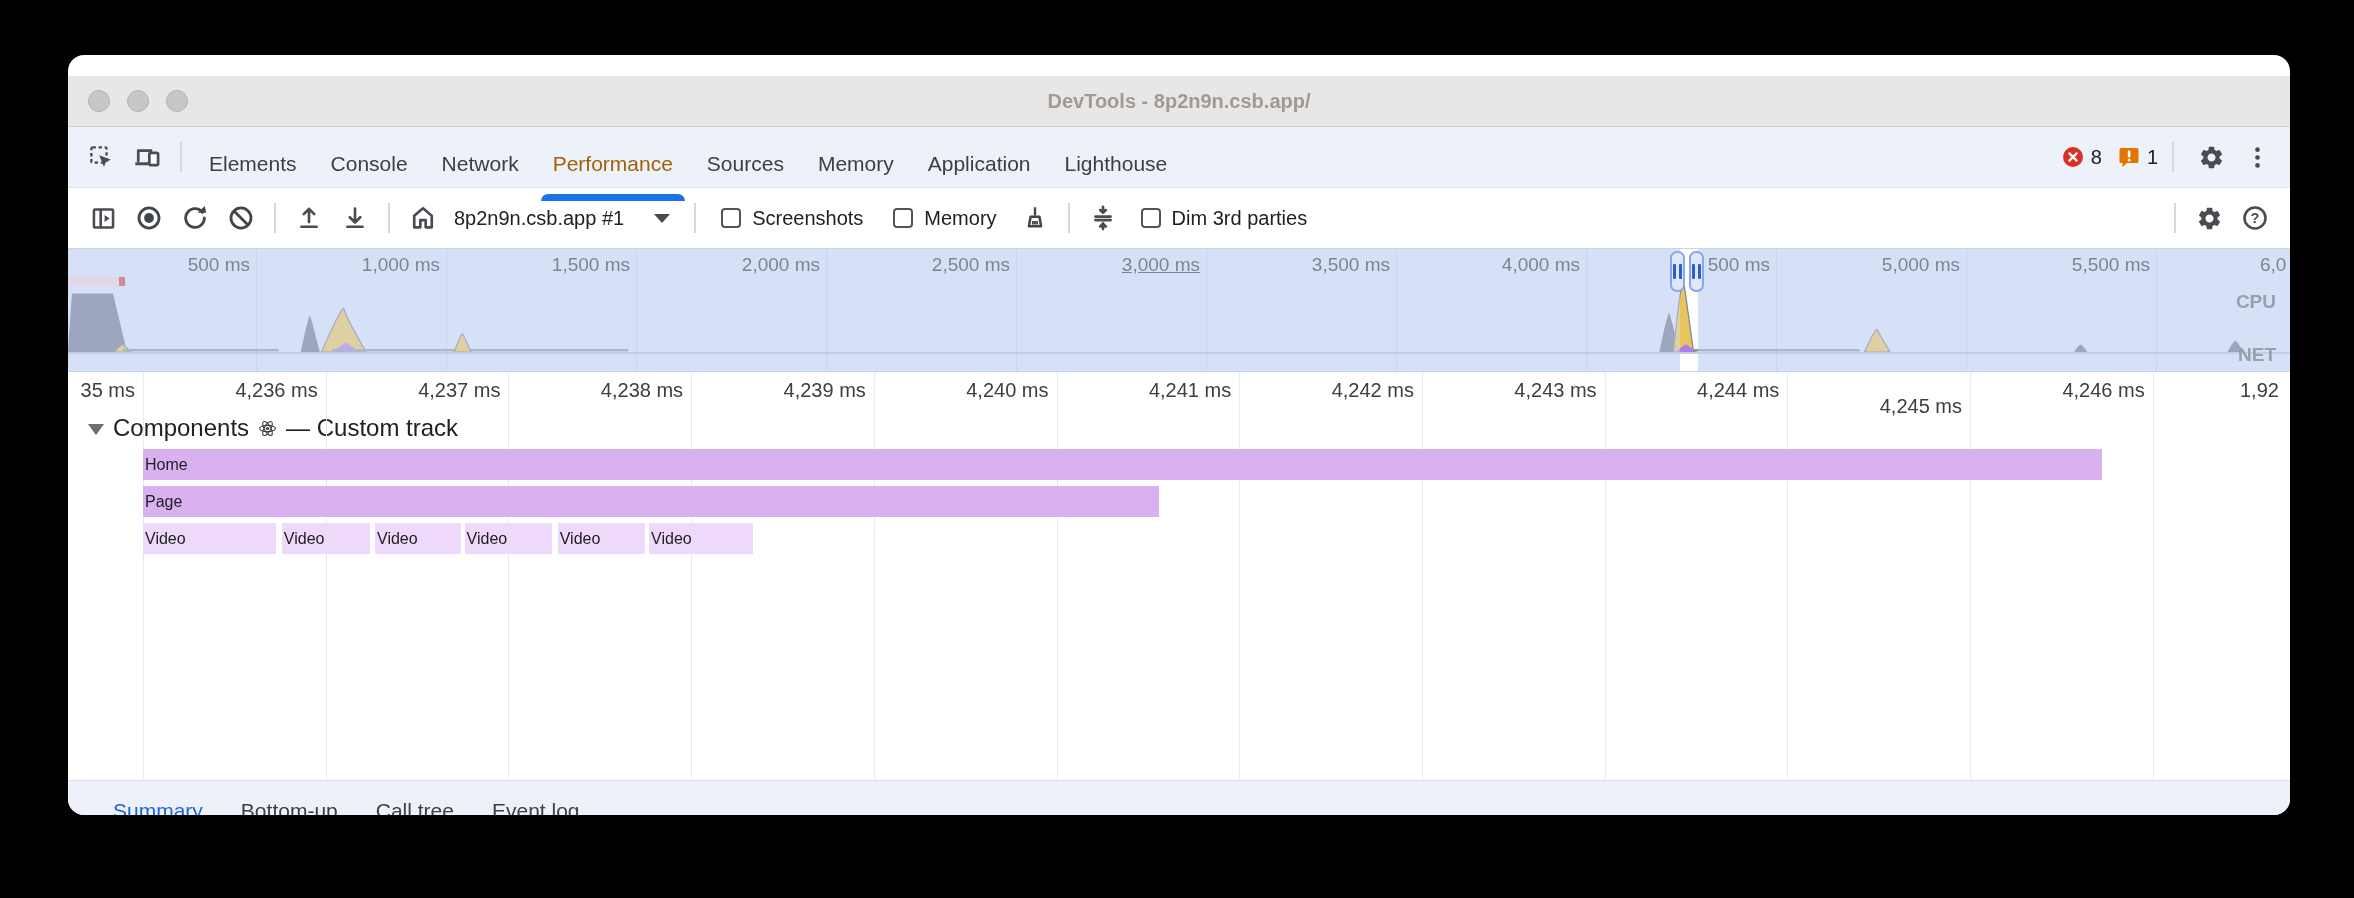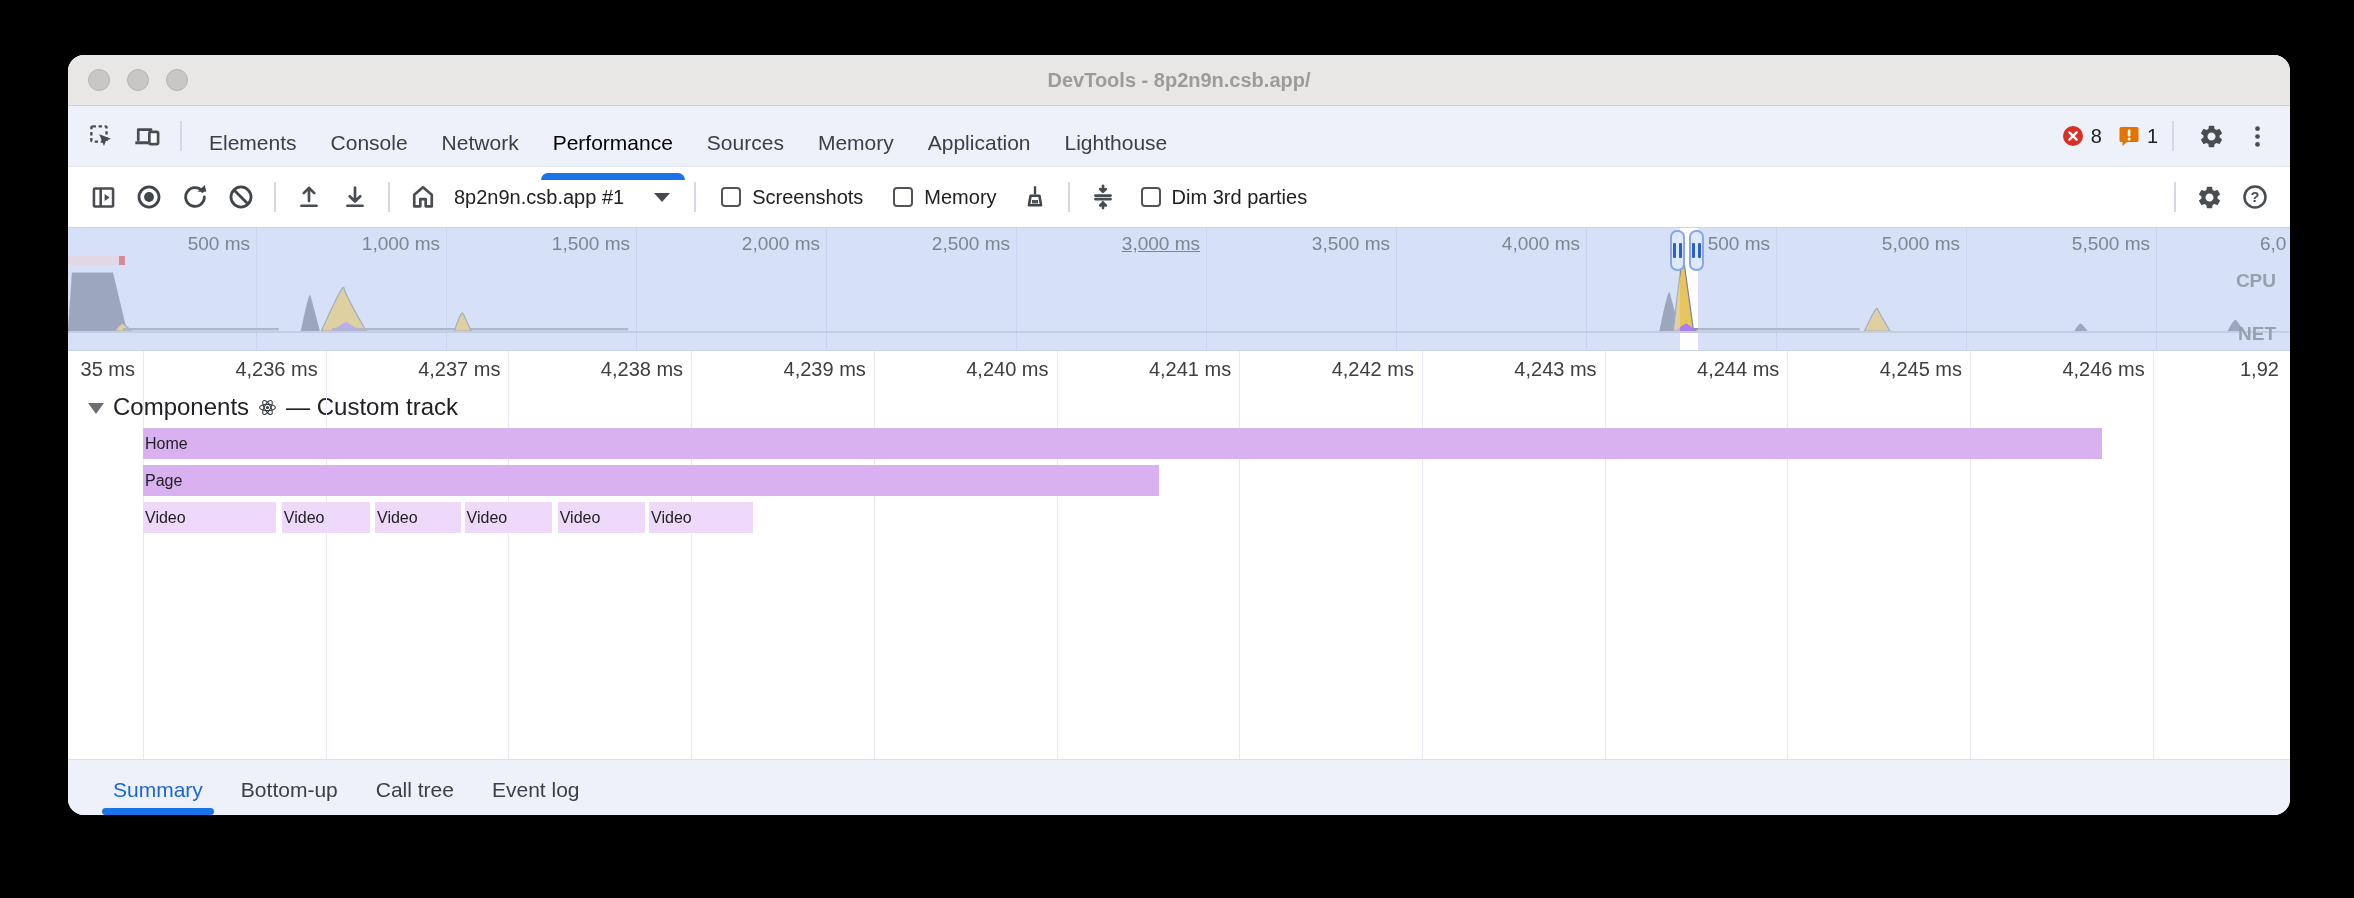--- a/index.html
+++ b/index.html
@@ -1,29 +1,29 @@
 <!DOCTYPE html>
 <html><head>
 <meta charset="utf-8">
 <style>
   html,body{margin:0;padding:0;background:#000;}
   body{width:2354px;height:898px;position:relative;font-family:"Liberation Sans",sans-serif;-webkit-font-smoothing:antialiased;}
   #window{position:absolute;left:68px;top:55px;width:2222px;height:760px;background:#fff;border-radius:16px;overflow:hidden;box-shadow:0 18px 50px rgba(0,0,0,.6);}
   
-  #titlebar{position:relative;height:50px;background:#e9e7e6;border-bottom:1px solid #d2d0cf;}
+  #titlebar{position:relative;height:50px;background:#e9e7e6;border-bottom:1px solid #d2d0cf;margin-top:21px;}
   #lights{position:absolute;left:20px;top:14px;display:flex;gap:17px;}
   .light{width:22px;height:22px;border-radius:50%;background:#c9c7c5;border:1px solid #b5b2b0;box-sizing:border-box;}
   #win-title{text-align:center;line-height:50px;font-size:20px;font-weight:700;color:#9d9a98;}
   
   #tabbar{height:60px;background:#edf1fa;display:flex;align-items:center;padding:0 10px;border-bottom:1px solid #e0e4ec;}
   .icon-btn{width:46px;height:46px;display:flex;align-items:center;justify-content:center;flex:0 0 auto;border-radius:6px;}
   .vdiv{width:2px;height:30px;background:#d3d8e3;margin:0 10px;flex:0 0 auto;}
   #tab-strip{display:flex;height:100%;}
   .tab{padding:7px 17px;height:100%;display:flex;align-items:center;font-size:21px;color:#3c4043;position:relative;white-space:nowrap;}
-  .tab.active{color:#000000;}
+  .tab.active{color:#a16207;}
   .tab.active .tab-underline{position:absolute;left:5px;right:5px;bottom:0;height:7px;background:#1a73e8;border-radius:7px 7px 0 0;}
   #tab-right{margin-left:auto;display:flex;align-items:center;}
   .badge-count{font-size:20px;color:#202124;margin-left:7px;}
   .badge{display:flex;align-items:center;margin-left:16px;}
   
   #toolbar{height:60px;background:#fff;display:flex;align-items:center;padding:0 12px;}
   .tool-label{font-size:20px;color:#202124;margin:0 8px 0 8px;white-space:nowrap;}
   .caret{width:0;height:0;border-left:8px solid transparent;border-right:8px solid transparent;border-top:9px solid #474b50;margin:0 14px 0 22px;}
   .cb-wrap{display:flex;align-items:center;gap:11px;margin:8px 15px;}
   .cb{width:20px;height:20px;border:2.5px solid #51555a;border-radius:4px;background:#fff;box-sizing:border-box;}
@@ -325,21 +325,21 @@
       <div class="dlabel" style="left: 780.5px;">4,240 ms</div>
       <div class="dgrid" style="left: 1171.2px;"></div>
       <div class="dlabel" style="left: 963.2px;">4,241 ms</div>
       <div class="dgrid" style="left: 1353.9px;"></div>
       <div class="dlabel" style="left: 1145.9px;">4,242 ms</div>
       <div class="dgrid" style="left: 1536.6px;"></div>
       <div class="dlabel" style="left: 1328.6px;">4,243 ms</div>
       <div class="dgrid" style="left: 1719.3px;"></div>
       <div class="dlabel" style="left: 1511.3px;">4,244 ms</div>
       <div class="dgrid" style="left: 1902px;"></div>
-      <div class="dlabel" style="left: 1694px;">4,245 ms</div>
+      <div class="dlabel" style="left: 1694px; margin-top: 16px;">4,245 ms</div>
       <div class="dgrid" style="left: 2084.7px;"></div>
       <div class="dlabel" style="left: 1876.7px;">4,246 ms</div>
       <div class="dlabel edge" style="left: 2172px;">1,92</div>
       <div class="bar" style="left: 75px; width: 1958.54px; top: 77px; background: rgb(217, 177, 240);">
         <span>Home</span>
       </div>
       <div class="bar" style="left: 75px; width: 1016px; top: 114px; background: rgb(217, 177, 240);">
         <span>Page</span>
       </div>
       <div class="bar" style="left: 75px; width: 133.371px; top: 151px; background: rgb(238, 217, 250);">

